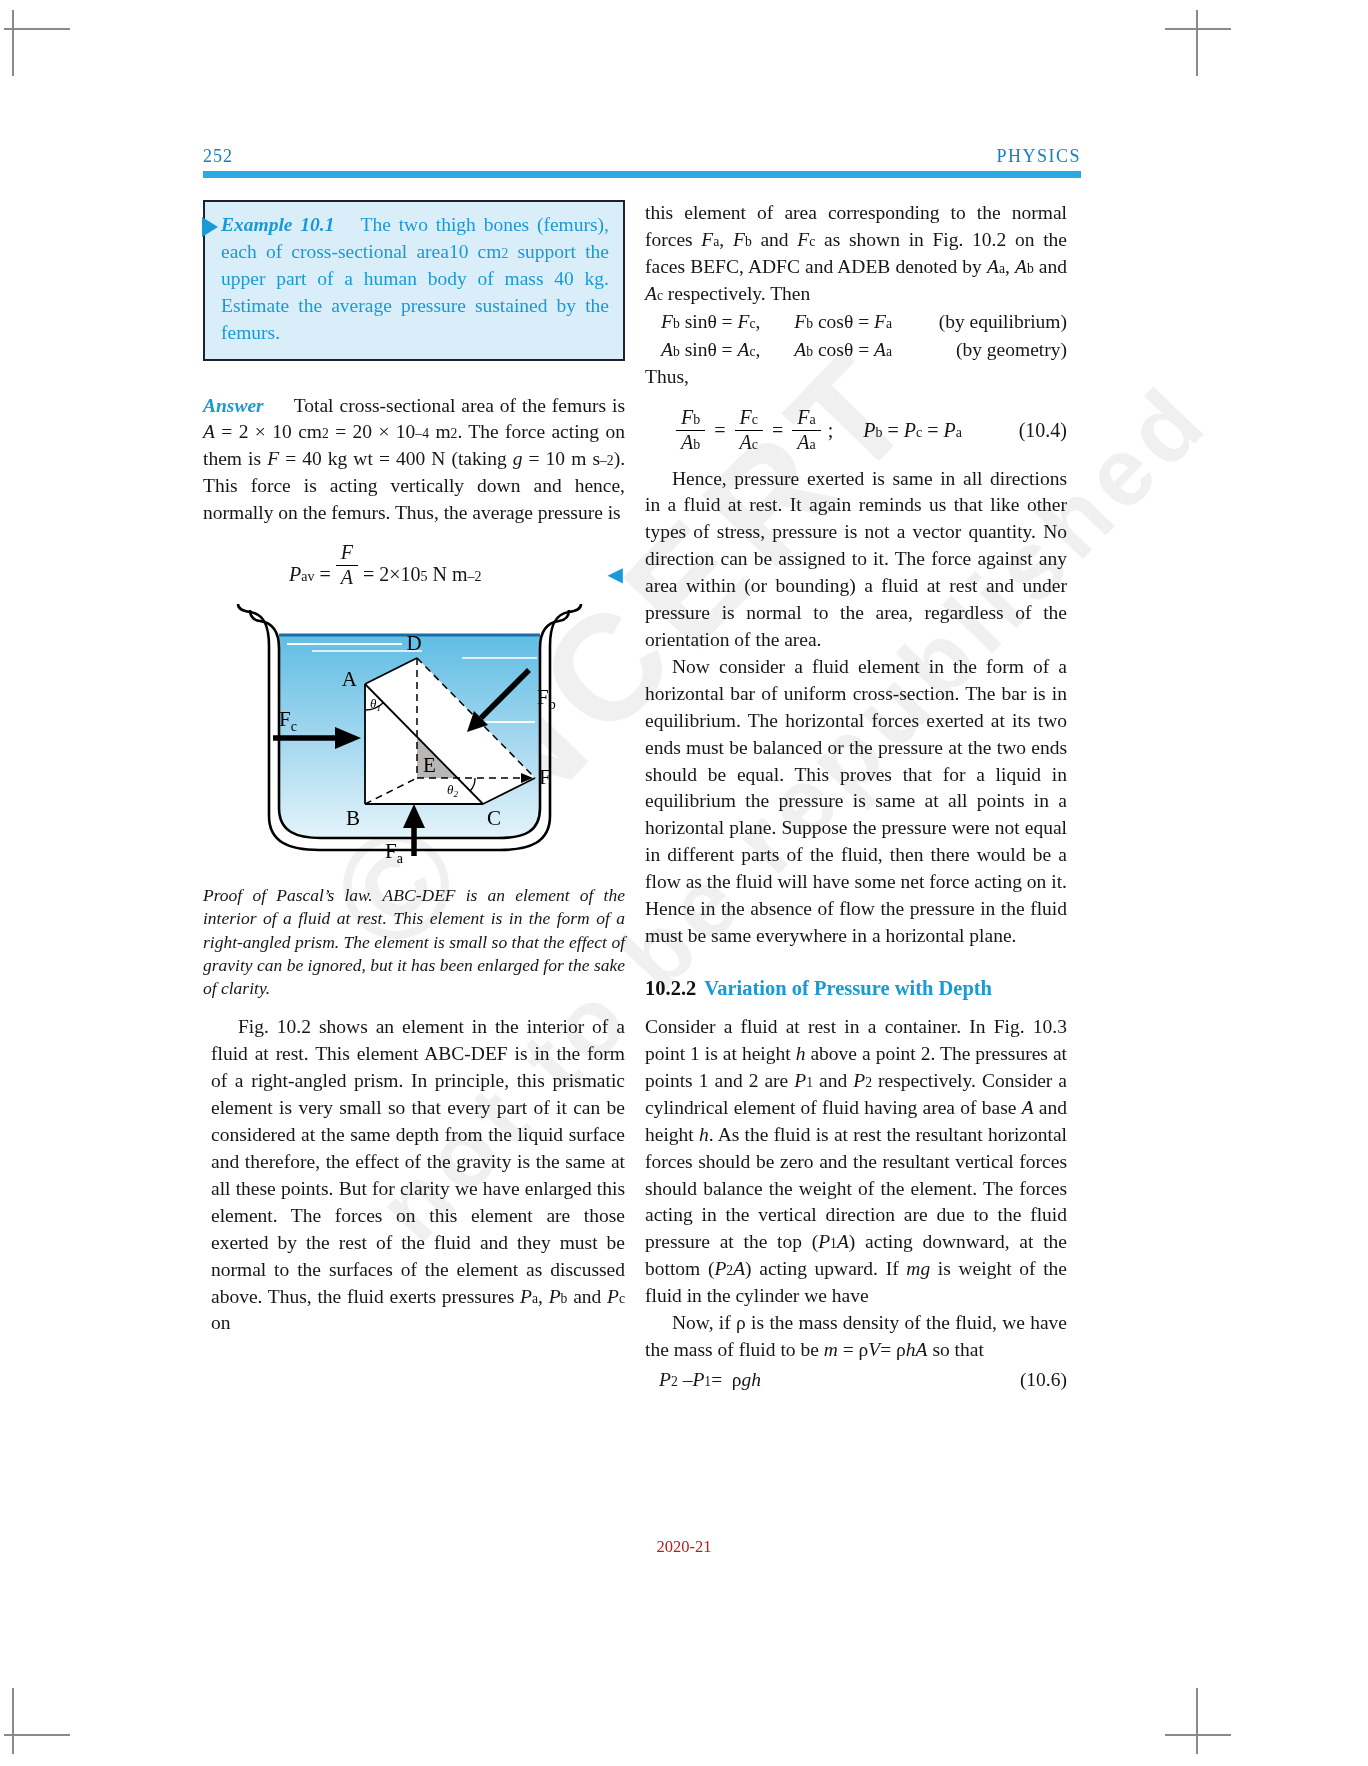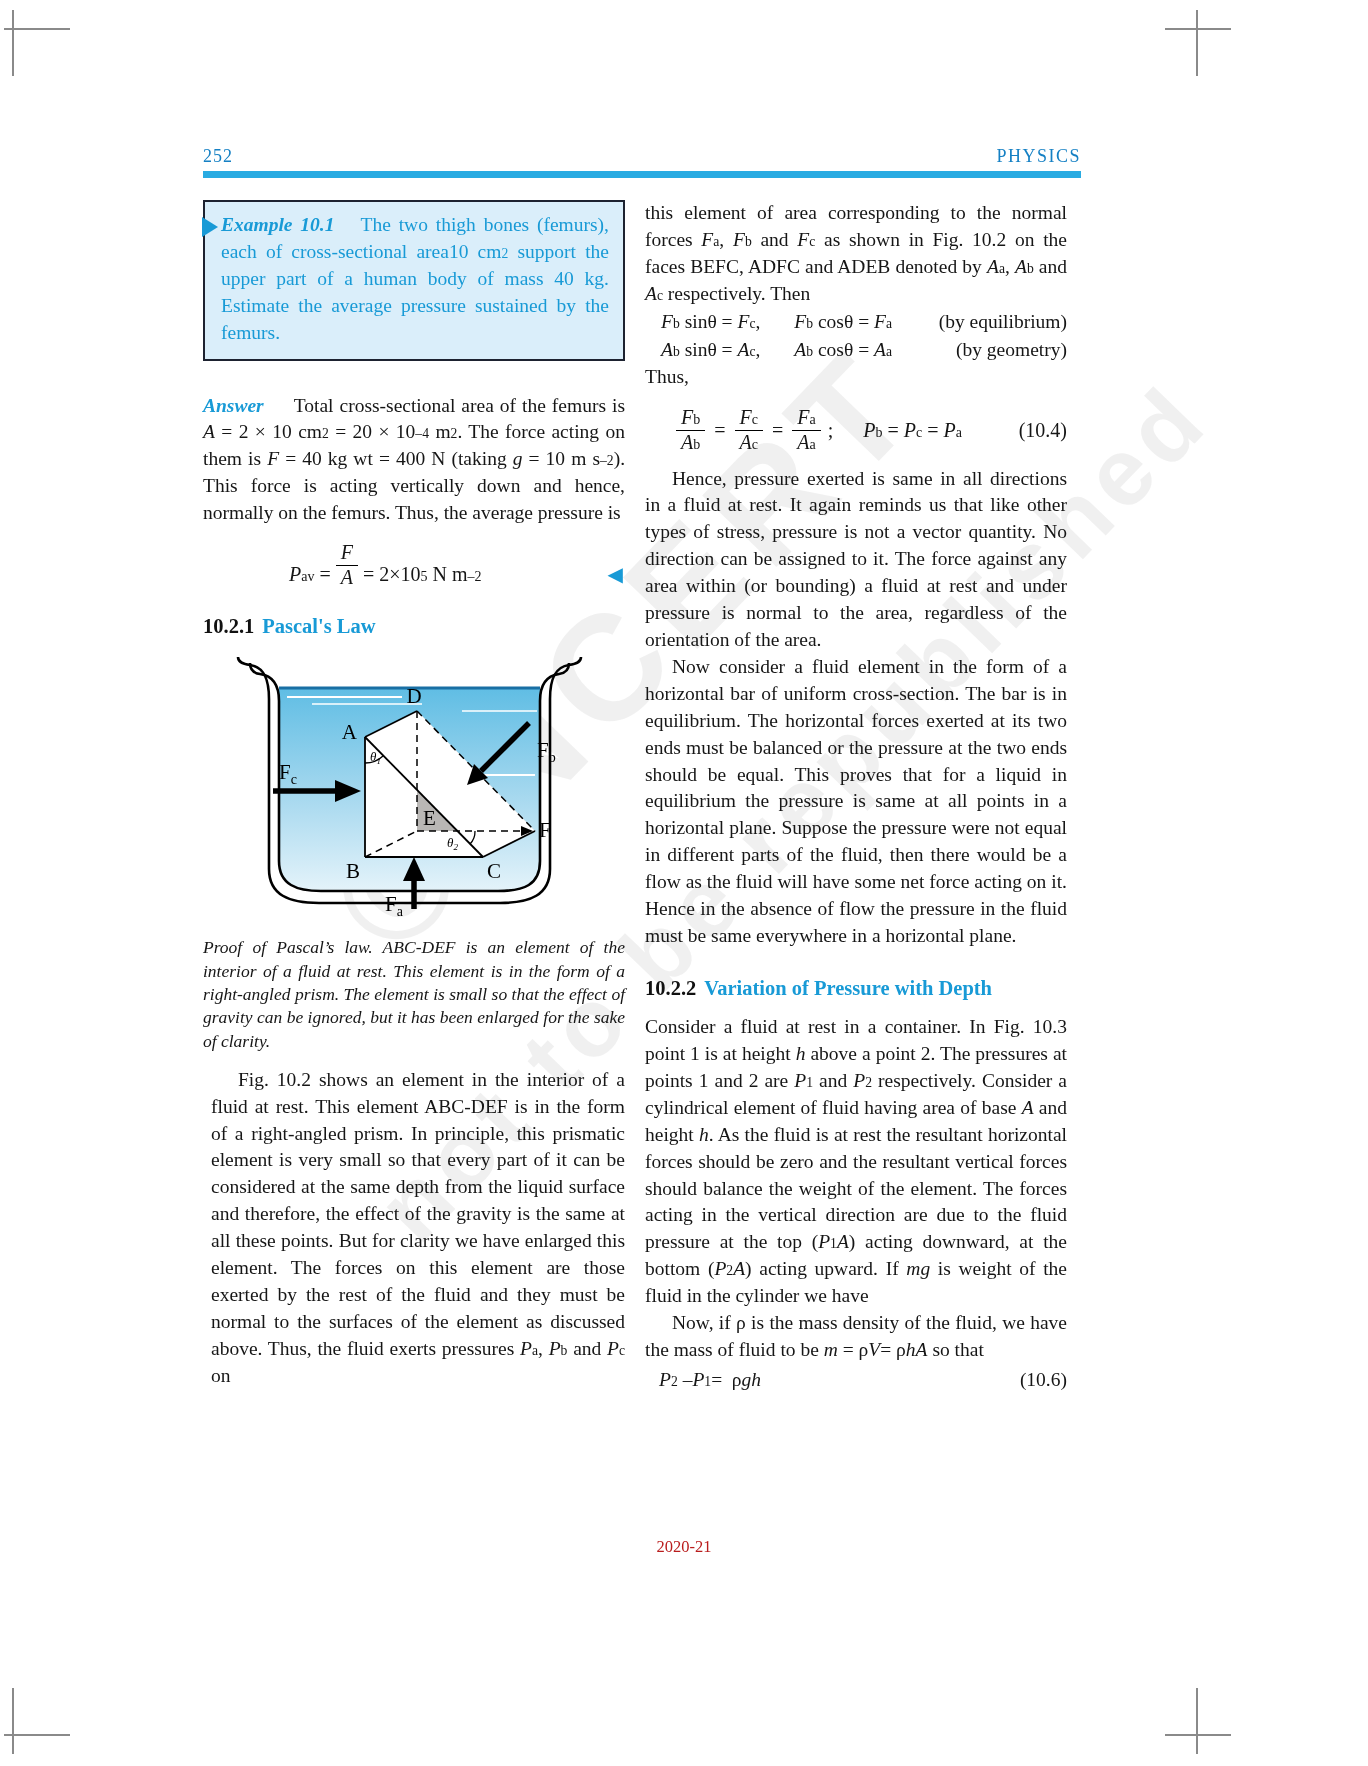--- a/index.html
+++ b/index.html
@@ -149,23 +149,20 @@
         <div class="eqrow">
           <span><i>P</i><sub>av</sub> =</span>
           <span class="frac">
             <span class="num"><i>F</i></span>
             <span class="den"><i>A</i></span>
           </span>
           <span>= 2×10<sup>5</sup> N m<sup>–2</sup></span>
           <span class="endmark">◀</span>
         </div>
 
-        <div class="sec-head">
-          <span class="num">10.2.1</span><span class="ttl">Pascal's Law</span>
-        </div>
 
 
         <div class="figure">
           <svg width="388" height="262" viewBox="0 0 388 262">
             <defs>
               <linearGradient id="water" x1="0" y1="0" x2="0" y2="1">
                 <stop offset="0" stop-color="#5fbde4"></stop>
                 <stop offset="0.55" stop-color="#a8d9ef"></stop>
                 <stop offset="1" stop-color="#e4f3fa"></stop>
               </linearGradient>

